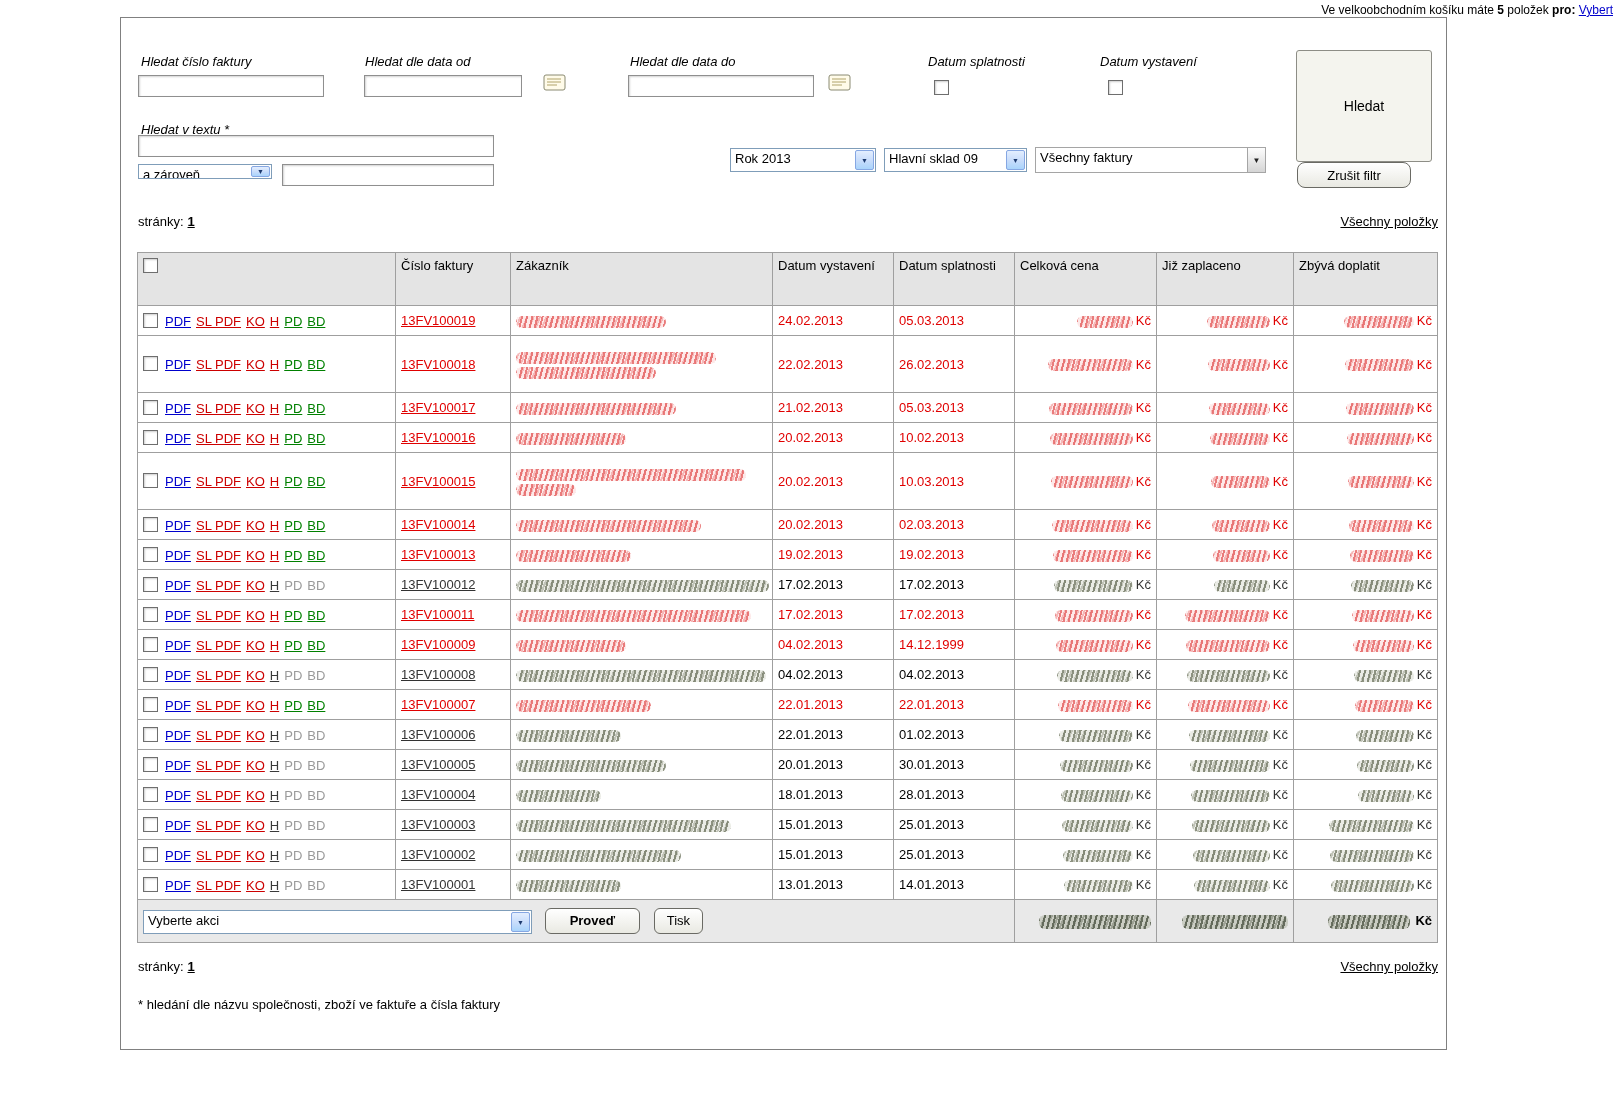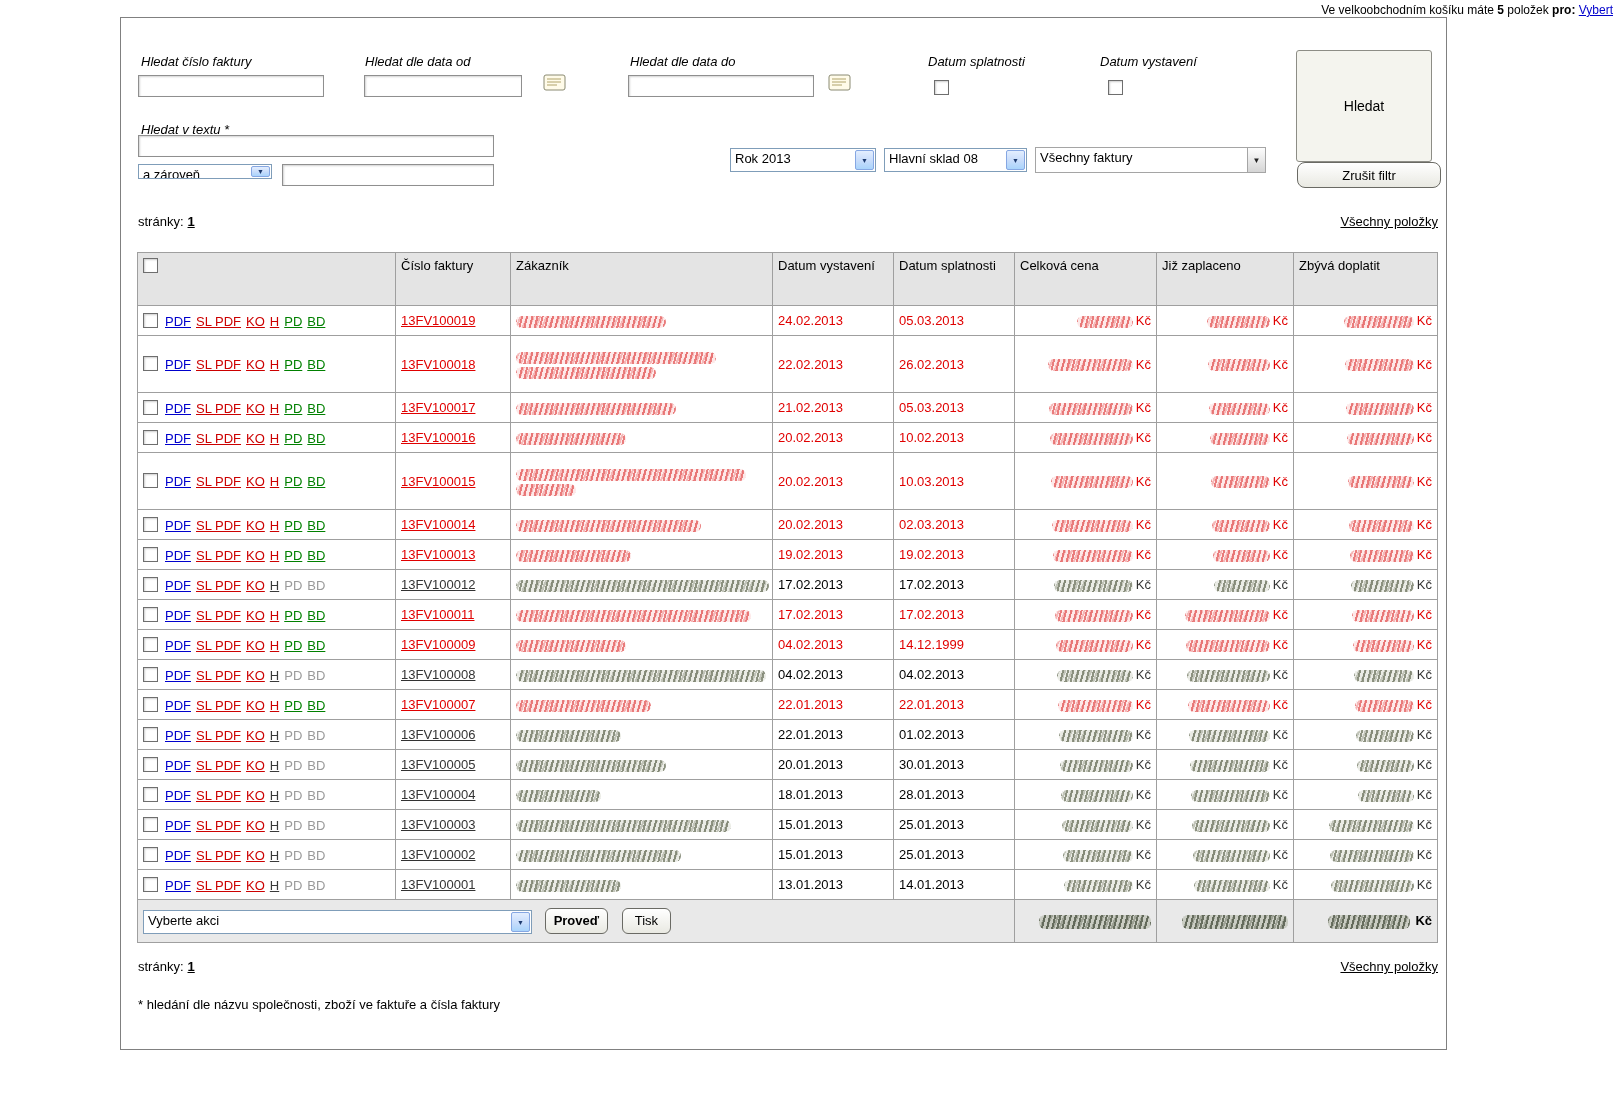--- a/index.html
+++ b/index.html
@@ -37,22 +37,22 @@
           border:1px solid #86a7e3;border-radius:2px;margin:1px;
           color:#1c3a6e;font-size:7px;}
   .arr-classic{background:linear-gradient(#fdfdfd,#d5d5d5);border-left:1px solid #a5a5a5;
           color:#222;font-size:8px;}
 
   
   .btn{font-family:inherit;font-size:13px;color:#000;cursor:pointer;
        background:linear-gradient(#ffffff,#e9e9e2);border:1px solid #6a6a64;border-radius:6px;}
   .btn-search{position:absolute;left:1175px;top:32px;width:136px;height:112px;
        font-size:14px;border:1px solid #8d8d86;border-radius:3px;background:#f4f4ee;}
-  .btn-clear{position:absolute;left:1176px;top:144px;width:144px;height:26px;border-radius:8px;}
-  .btn-exec{font-weight:bold;height:26px;padding:0 8px;margin-left:9px;}
+  .btn-clear{position:absolute;left:1176px;top:144px;width:114px;height:26px;border-radius:8px;}
+  .btn-exec{font-weight:bold;height:26px;padding:0 24px;margin-left:9px;}
   .btn-print{height:26px;padding:0 12px;margin-left:10px;}
 
   
   .ico-cal{position:absolute;width:26px;height:22px;cursor:pointer;}
 
   
   .pag{position:absolute;width:1300px;display:flex;justify-content:space-between;align-items:baseline;}
   .page-link{font-weight:bold;color:#000;text-decoration:underline;cursor:pointer;margin-left:4px;}
   .all-link{color:#000;text-decoration:underline;cursor:pointer;}
 
@@ -145,21 +145,21 @@
     <span class="txt">a zároveň</span>
     <span class="arr arr-xp">▼</span>
   </div>
   <input class="inp" style="left: 161px; top: 146px; width: 212px;">
 
   <div class="sel sel-abs" style="left:609px;top:130px;width:146px;height:24px">
     <span class="txt">Rok 2013</span>
     <span class="arr arr-xp">▼</span>
   </div>
   <div class="sel sel-abs" style="left:763px;top:130px;width:143px;height:24px">
-    <span class="txt">Hlavní sklad 08</span>
+    <span class="txt">Hlavní sklad 09</span>
     <span class="arr arr-xp">▼</span>
   </div>
   <div class="sel sel-abs" style="left:914px;top:129px;width:231px;height:26px;border-color:#a5a5a5">
     <span class="txt">Všechny faktury</span>
     <span class="arr arr-classic">▼</span>
   </div>
   <button class="btn btn-clear">Zrušit filtr</button>
 
   <div class="pag" style="left:17px;top:196px">
     <span>

